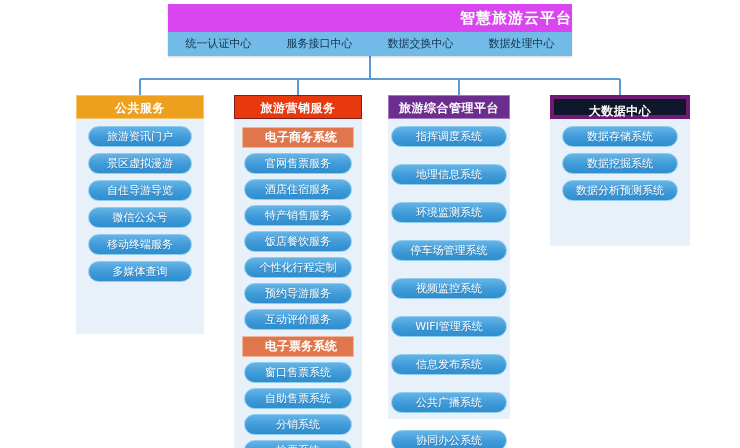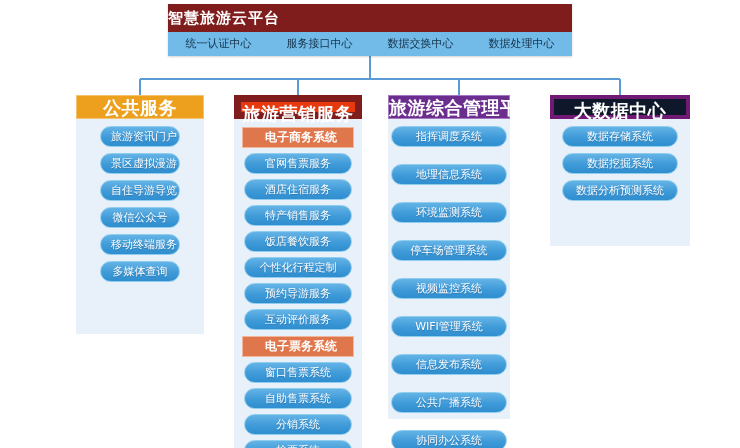--- a/index.html
+++ b/index.html
@@ -12,24 +12,24 @@
     position:relative;
   }
   #diagram{position:relative;width:740px;height:448px;}
 
   
   .platform{
     position:absolute;left:168px;top:4px;width:404px;
     box-shadow:0 1px 2px rgba(0,0,0,.18);
   }
   .platform-title{
-    background:#7f1d1d;
+    background:#d946ef;
     color:#ffffff;
     font-size:15px;font-weight:bold;
-    text-align:left;
+    text-align:right;
     height:28px;line-height:28px;
     letter-spacing:1px;
   }
   .platform-centers{
     background:#72bbe8;
     height:24px;
     display:flex;
     align-items:center;
   }
   .center-item{
@@ -43,21 +43,21 @@
 
   
   #connectors{position:absolute;left:0;top:0;width:740px;height:448px;pointer-events:none;}
 
   
   .column{position:absolute;}
   .col-head{
     height:24px;line-height:24px;
     text-align:center;
     color:#ffffff;
-    font-size:18px;font-weight:bold;
+    font-size:12px;font-weight:bold;
     letter-spacing:.5px;
     box-sizing:border-box;
     white-space:nowrap;
   }
   .col-body{
     background:#e8f1fa;
     padding:7px 0 9px 0;
     display:flex;
     flex-direction:column;
     align-items:center;
@@ -89,24 +89,24 @@
     text-align:center;
     white-space:nowrap;
     padding:0 22px;
     margin-top:1px;
   }
 
   
   #col-1{left:76px;top:95px;width:128px;}
   #col-1 .col-head{background:#eda01e;border:1px solid #f3c46f;}
   #col-1 .col-body{height:215px;}
-  #col-1 .pill{width:80px;}
+  #col-1 .pill{width:104px;}
 
   #col-2{left:234px;top:95px;width:128px;}
-  #col-2 .col-head{background:#e8380d;border:7px solid #7f1d1d;}
+  #col-2 .col-head{background:#e8380d;border:1px solid #7f1d1d;}
   #col-2 .col-body{height:347px;gap:5px;}
   #col-2 .pill{width:108px;}
   #col-2 .subhead{width:112px;}
 
   #col-3{left:388px;top:95px;width:122px;}
   #col-3 .col-head{background:#6b2d8e;border:1px solid #a877c4;}
   #col-3 .col-body{height:300px;gap:17px;}
   #col-3 .pill{width:116px;}
 
   #col-4{left:550px;top:95px;width:140px;}

